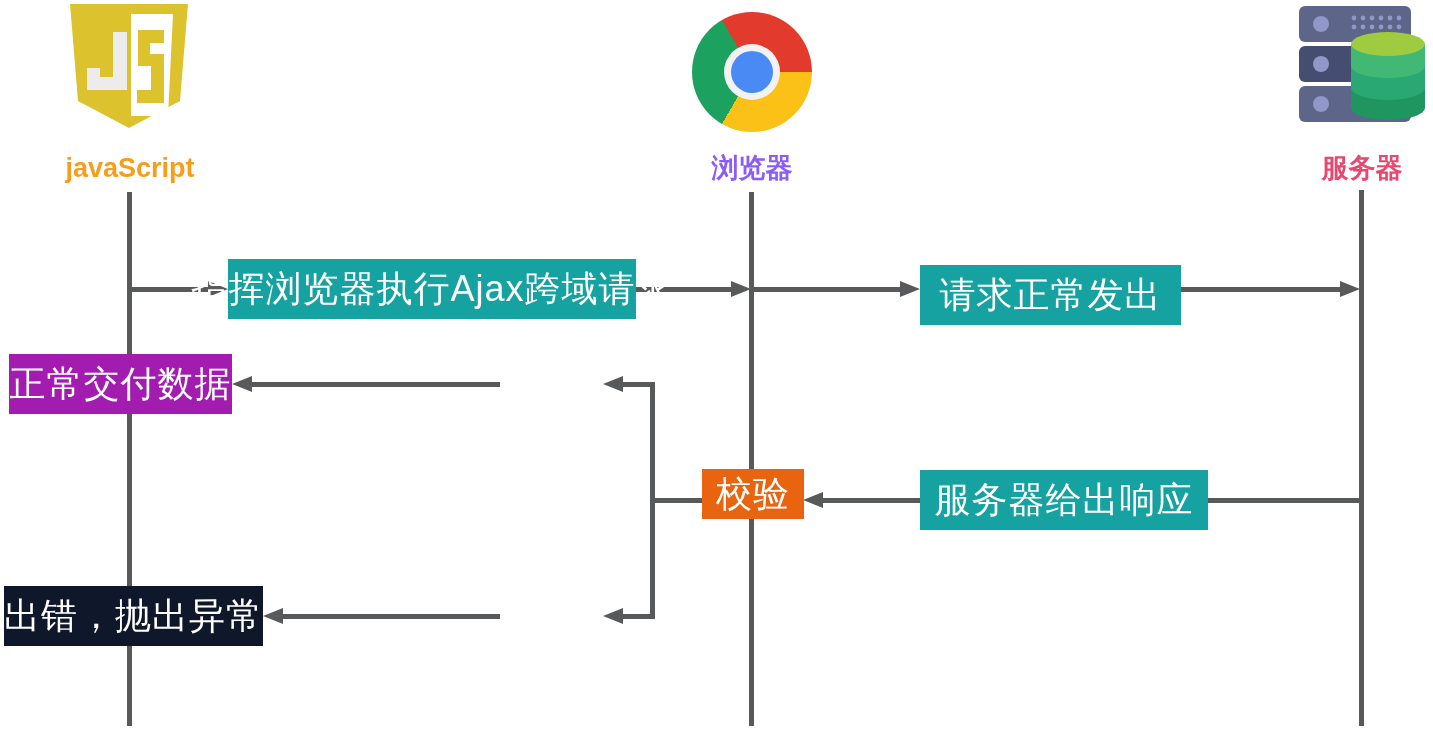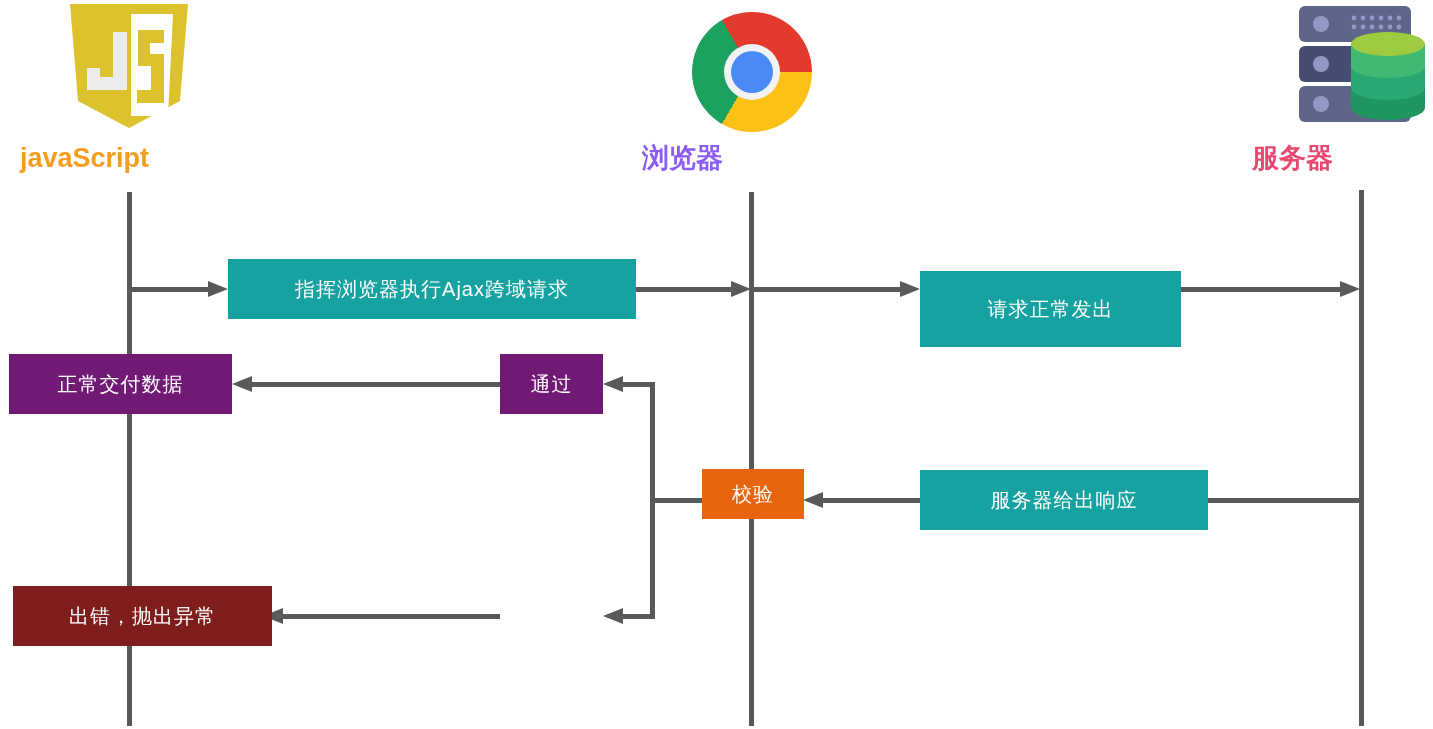--- a/index.html
+++ b/index.html
@@ -9,28 +9,28 @@
   }
   
   .vline{position:absolute;width:5px;background:#58595b;z-index:1;}
   .hline{position:absolute;height:5px;background:#58595b;z-index:1;}
   .arrow-r{position:absolute;width:0;height:0;border-top:8px solid transparent;
     border-bottom:8px solid transparent;border-left:20px solid #58595b;z-index:1;}
   .arrow-l{position:absolute;width:0;height:0;border-top:8px solid transparent;
     border-bottom:8px solid transparent;border-right:20px solid #58595b;z-index:1;}
   
   .node{position:absolute;display:flex;align-items:center;justify-content:center;
-    color:#fff;font-size:20px;letter-spacing:1px;z-index:2;white-space:nowrap;}
+    color:#fff;font-size:36px;letter-spacing:1px;z-index:2;white-space:nowrap;}
   .teal{background:#16a2a0;}
-  .green{background:#701a75;}
+  .green{background:#a21caf;}
   .orange{background:#e8640e;}
-  .pink{background:#7f1d1d;margin-left:9px;}
+  .pink{background:#0f172a;}
   
-  .actor-label{position:absolute;top:142px;width:220px;height:32px;line-height:32px;
-    font-size:27px;font-weight:bold;z-index:2;}
+  .actor-label{position:absolute;top:152px;width:220px;height:32px;line-height:32px;
+    text-align:center;font-size:27px;font-weight:bold;z-index:2;}
   .lbl-js{left:20px;color:#f89c1c;}
   .lbl-browser{left:642px;color:#8b5cf6;}
   .lbl-server{left:1252px;color:#e8486f;}
   
   .icon-abs{position:absolute;z-index:2;}
   .chrome{position:absolute;left:692px;top:12px;width:120px;height:120px;border-radius:50%;
     background:conic-gradient(from 90deg,#fbc117 0deg,#fbc117 120deg,#1ca15e 120deg,
       #1ca15e 240deg,#e23b2d 240deg,#e23b2d 360deg);z-index:2;}
   .chrome .ring{position:absolute;left:32px;top:32px;width:56px;height:56px;border-radius:50%;
     background:#f2f2f2;}
@@ -117,26 +117,25 @@
   <div class="arrow-l" style="left:232px;top:376px"></div>
 
   <div class="hline" style="left:621px;top:614px;width:34px"></div>
   <div class="arrow-l" style="left:603px;top:608px"></div>
 
   <div class="hline" style="left:281px;top:614px;width:219px"></div>
   <div class="arrow-l" style="left:263px;top:608px"></div>
 
   <div class="node teal" style="left:228px;top:259px;width:408px;height:60px">指挥浏览器执行Ajax跨域请求</div>
 
-  <div class="node teal" style="left:920px;top:271px;width:261px;height:76px">请求正常发出</div>
+  <div class="node teal" style="left:920px;top:265px;width:261px;height:60px">请求正常发出</div>
 
   <div class="node teal" style="left:920px;top:470px;width:288px;height:60px">服务器给出响应</div>
 
   <div class="node orange" style="left:702px;top:469px;width:102px;height:50px">校验</div>
 
-  <div class="node green" style="left:500px;top:354px;width:103px;height:60px">通过</div>
 
   <div class="node green" style="left:9px;top:354px;width:223px;height:60px">正常交付数据</div>
 
 
   <div class="node pink" style="left:4px;top:586px;width:259px;height:60px">出错，抛出异常</div>
 
 </div>
 
 </body></html>

